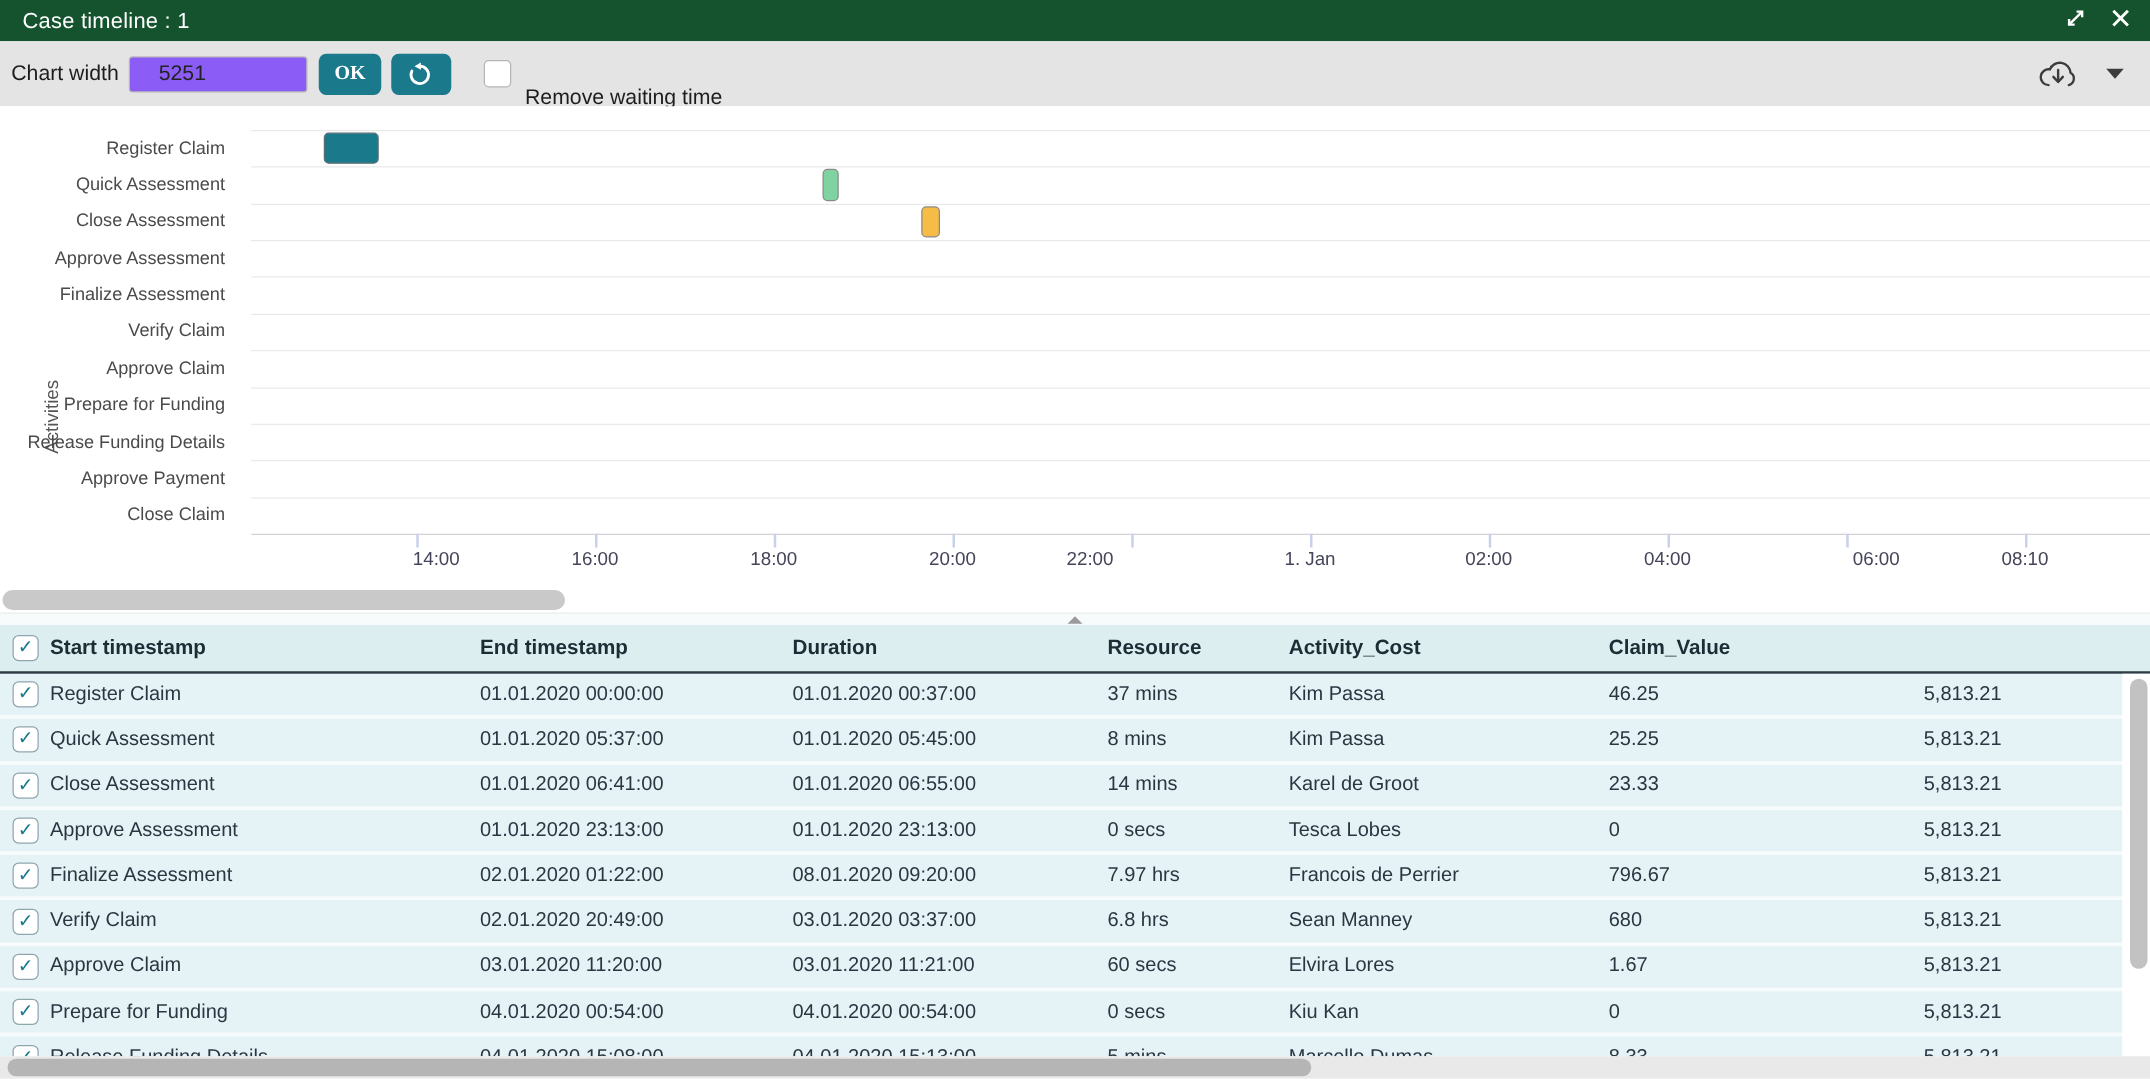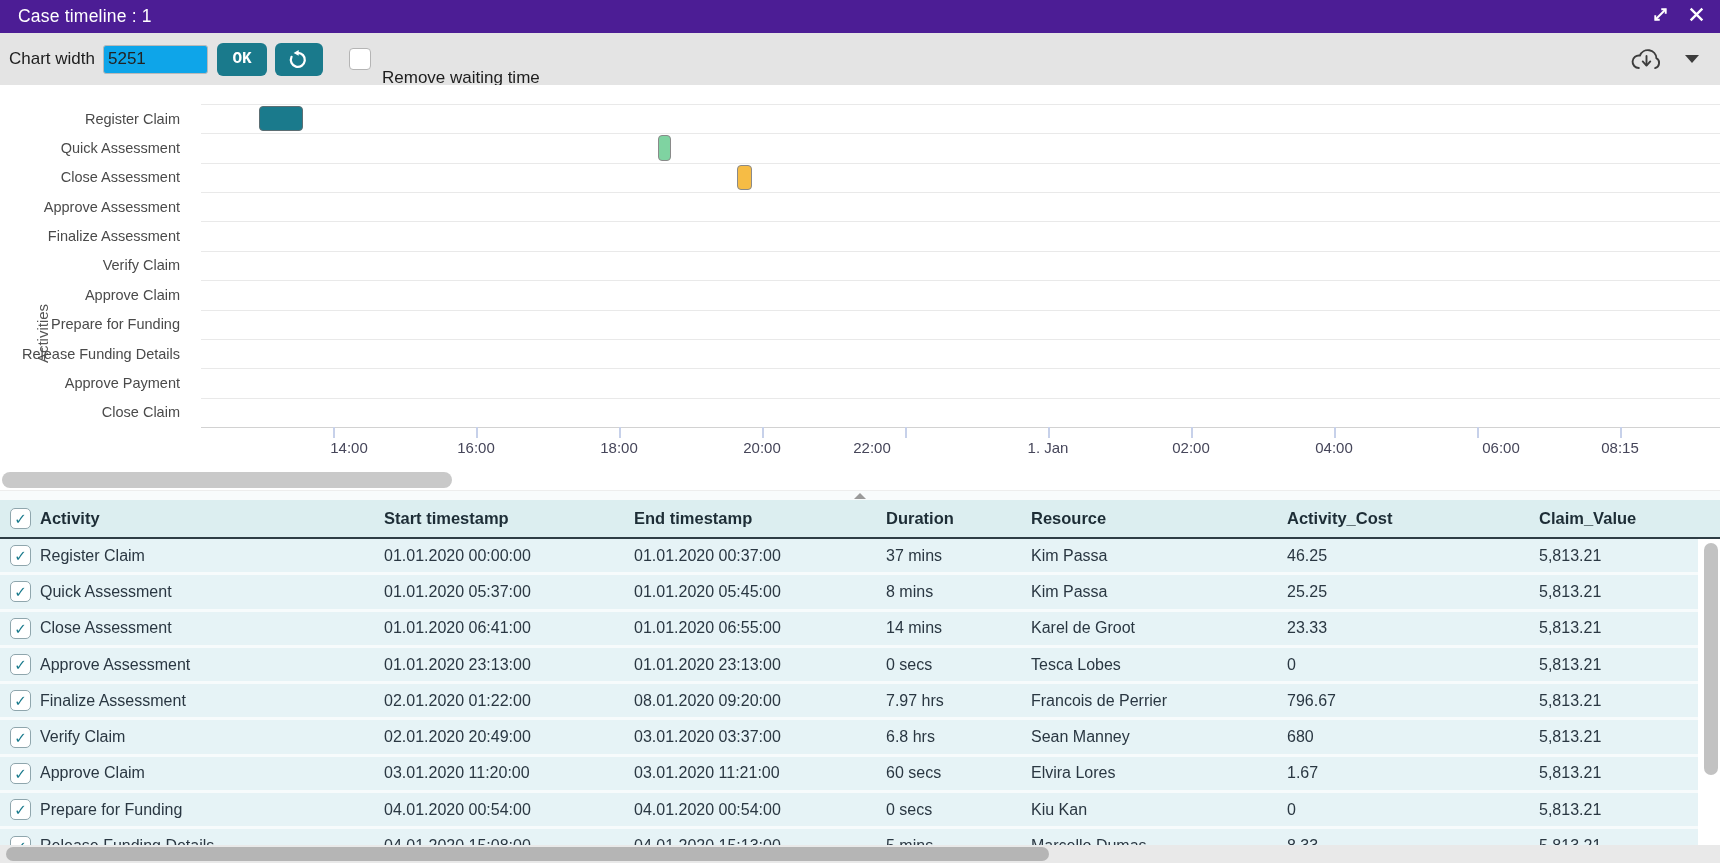--- a/index.html
+++ b/index.html
@@ -5,41 +5,41 @@
   html,body{margin:0;padding:0;}
   body{
     width:1720px;height:863px;position:relative;overflow:hidden;
     background:#ffffff;
     font-family:"Liberation Sans","DejaVu Sans",sans-serif;
     -webkit-font-smoothing:antialiased;
   }
   
   .titlebar{
     position:absolute;left:0;top:0;width:1720px;height:33px;
-    background:#4c1d95;display:flex;align-items:center;
+    background:#14532d;display:flex;align-items:center;
   }
   .titlebar .title{color:#fff;font-size:17.5px;margin-left:18px;letter-spacing:.2px;}
   .titlebar .spacer{flex:1;}
   .tb-iconbtn{width:28px;height:28px;display:flex;align-items:center;justify-content:center;cursor:pointer;margin-right:8px;}
   
   .toolbar{
     position:absolute;left:0;top:33px;width:1720px;height:52px;
     background:#e4e4e4;display:flex;align-items:center;
   }
   .toolbar .lbl{font-size:17px;color:#1d1d1d;margin-left:9px;}
   .cw-input{
     width:95px;height:27px;margin-left:8px;border:1px solid #b9b9b9;border-radius:3px;
-    font-size:17px;color:#222;padding:0 4px;background:#0ea5e9;outline:none;
+    font-size:17px;color:#222;padding:0 23px;background:#8b5cf6;outline:none;
     font-family:inherit;
   }
   .btn-teal{
     background:#1a7a8c;color:#fff;border:none;border-radius:6px;height:33px;
     display:flex;align-items:center;justify-content:center;cursor:pointer;
   }
-  .btn-ok{width:50px;margin-left:9px;font-size:16px;font-weight:bold;font-family:Liberation Mono, monospace;}
+  .btn-ok{width:50px;margin-left:9px;font-size:16px;font-weight:bold;font-family:Liberation Serif, serif;}
   .btn-reset{width:48px;margin-left:8px;}
   .cb{
     width:21px;height:21px;background:#fff;border:1.5px solid #8fa6ad;border-radius:5px;
     display:flex;align-items:center;justify-content:center;box-sizing:border-box;flex:none;
   }
   .cb .tick{color:#1a7a8c;font-size:15px;font-weight:bold;line-height:1;transform:translateY(-0.5px);}
   .cb.unchecked .tick{visibility:hidden;}
   .toolbar .cb{margin-left:26px;border-color:#b5b5b5;border-radius:4px;width:22px;height:22px;}
   .toolbar .cb-label{font-size:17px;color:#1d1d1d;margin-left:11px;margin-top:37px;}
   .toolbar .right-group{position:absolute;right:10px;top:0;height:52px;display:flex;align-items:center;gap:9px;}
@@ -197,36 +197,35 @@
       <div class="xtick-label" style="left: 671px;">22:00</div>
       <div class="xtick-mark" style="left: 847px;"></div>
       <div class="xtick-label" style="left: 847px;">1. Jan</div>
       <div class="xtick-mark" style="left: 990px;"></div>
       <div class="xtick-label" style="left: 990px;">02:00</div>
       <div class="xtick-mark" style="left: 1133px;"></div>
       <div class="xtick-label" style="left: 1133px;">04:00</div>
       <div class="xtick-mark" style="left: 1276px;"></div>
       <div class="xtick-label" style="left: 1300px;">06:00</div>
       <div class="xtick-mark" style="left: 1419px;"></div>
-      <div class="xtick-label" style="left: 1419px;">08:15</div>
+      <div class="xtick-label" style="left: 1419px;">08:10</div>
     </div>
   <div class="chart-hscroll-thumb"></div>
 </div>
 
 <div class="divider">
   <span class="arrow-up"></span>
 </div>
 
 <div class="tbl-header tbl-grid" id="tbl-header">
     <div class="cbcell">
       <span class="cb">
         <span class="tick">✓</span>
       </span>
     </div>
-    <div class="hcell">Activity</div>
     <div class="hcell">Start timestamp</div>
     <div class="hcell">End timestamp</div>
     <div class="hcell">Duration</div>
     <div class="hcell">Resource</div>
     <div class="hcell">Activity_Cost</div>
     <div class="hcell">Claim_Value</div>
   </div>
 <div class="tbl-body" id="tbl-body">
     <div class="trow tbl-grid">
       <div class="cbcell">

